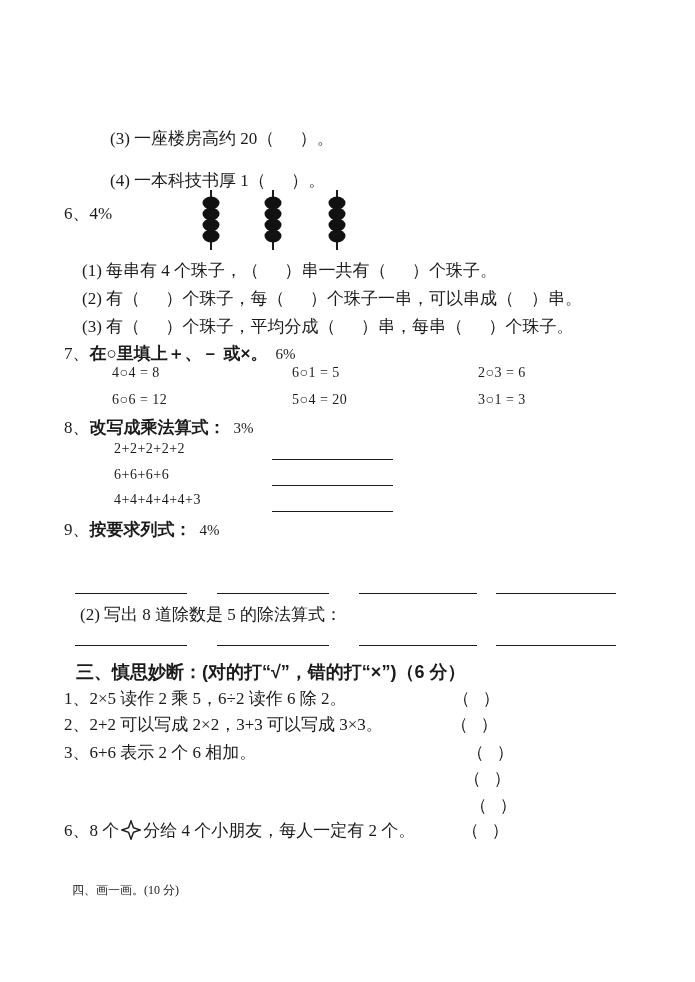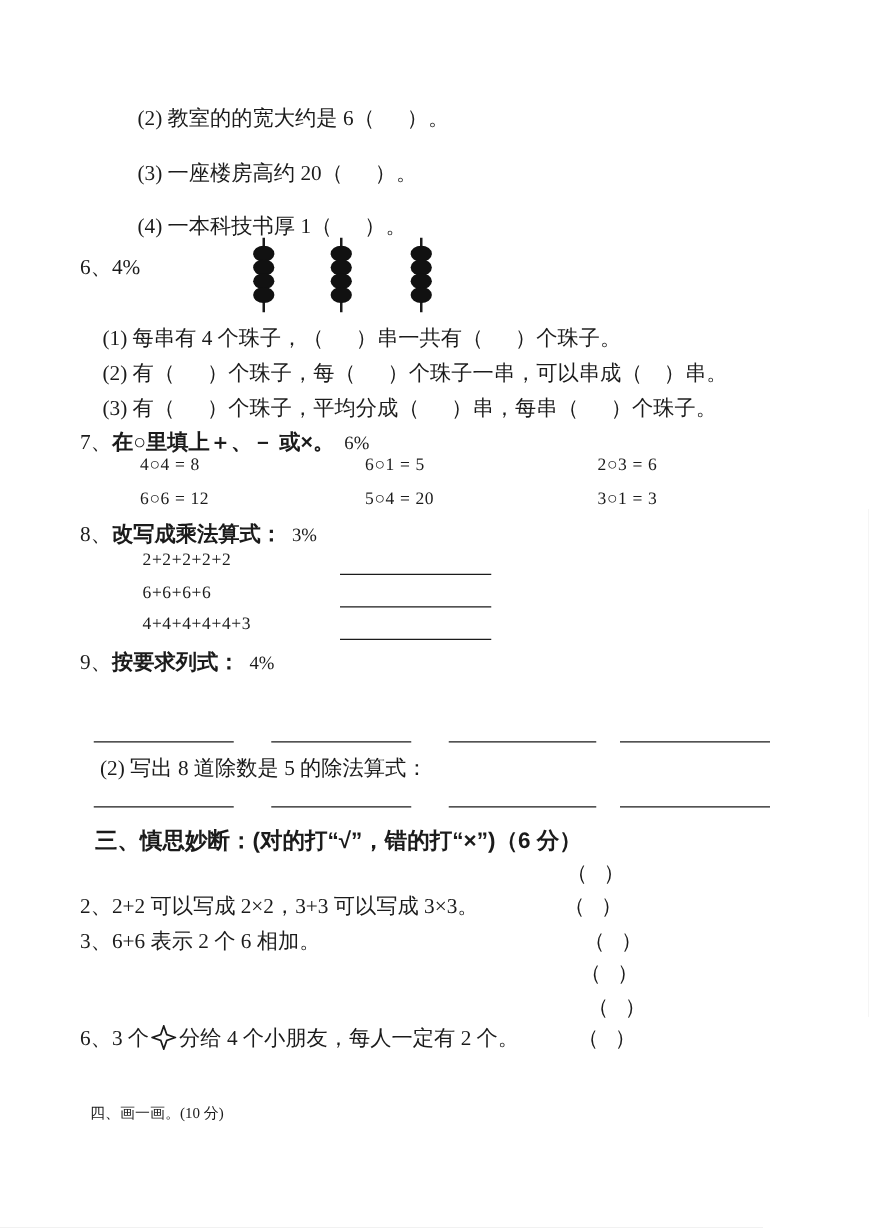--- a/index.html
+++ b/index.html
@@ -17,21 +17,20 @@
   .blank { position:absolute; height:0; border-bottom:1.6px solid #1b1b1b; }
   .paren { position:absolute; white-space:nowrap; }
   .bead-svg { position:absolute; }
   .star { display:inline-block; vertical-align:-4px; margin:0 2px; }
 </style>
 </head>
 <body>
 
 <div class="page">
 
-  <div class="row" style="left:110px; top:84px">(2) 教室的的宽大约是 6（&nbsp;&nbsp;&nbsp;&nbsp;&nbsp;&nbsp;）。</div>
   <div class="row" style="left:110px; top:128px">(3) 一座楼房高约 20（&nbsp;&nbsp;&nbsp;&nbsp;&nbsp;&nbsp;）。</div>
   <div class="row" style="left:110px; top:170px">(4) 一本科技书厚 1（&nbsp;&nbsp;&nbsp;&nbsp;&nbsp;&nbsp;）。</div>
 
   <div class="row" style="left:64px; top:203px">
     <span>6、</span><span>4%</span>
   </div>
 
   <svg class="bead-svg" style="left:199px; top:190px" width="24" height="60" viewBox="0 0 24 60">
     <line x1="12" y1="0" x2="12" y2="60" stroke="#1b1b1b" stroke-width="2"></line>
     <ellipse cx="12" cy="13" rx="8.5" ry="6.4" fill="#111"></ellipse>
@@ -86,34 +85,35 @@
   <div class="blank" style="left:359px; top:593px; width:118px"></div>
   <div class="blank" style="left:496px; top:593px; width:120px"></div>
   <div class="row" style="left:80px; top:604px">(2) 写出 8 道除数是 5 的除法算式：</div>
   <div class="blank" style="left:75px;  top:645px; width:112px"></div>
   <div class="blank" style="left:217px; top:645px; width:112px"></div>
   <div class="blank" style="left:359px; top:645px; width:118px"></div>
   <div class="blank" style="left:496px; top:645px; width:120px"></div>
 
   <div class="row hd" style="left:76px; top:660px; font-size:18px">三、慎思妙断：(对的打“√”，错的打“×”)（6 分）</div>
 
+  <div class="row" style="left:64px; top:688px">1、2×5 读作 2 乘 5，6÷2 读作 6 除 2。</div>
   <span class="paren" style="left:453px; top:688px">（&nbsp;&nbsp;&nbsp;）</span>
 
   <div class="row" style="left:64px; top:714px">2、2+2 可以写成 2×2，3+3 可以写成 3×3。</div>
   <span class="paren" style="left:451px; top:714px">（&nbsp;&nbsp;&nbsp;）</span>
 
   <div class="row" style="left:64px; top:742px">3、6+6 表示 2 个 6 相加。</div>
   <span class="paren" style="left:467px; top:742px">（&nbsp;&nbsp;&nbsp;）</span>
 
   <span class="paren" style="left:464px; top:768px">（&nbsp;&nbsp;&nbsp;）</span>
 
   <span class="paren" style="left:470px; top:795px">（&nbsp;&nbsp;&nbsp;）</span>
 
   <div class="row" style="left:64px; top:820px">
-    <span>6、3 个</span><svg class="star" width="20" height="20" viewBox="0 0 20 20">
+    <span>6、8 个</span><svg class="star" width="20" height="20" viewBox="0 0 20 20">
         <polygon points="10,0.8 12.4,7.6 19.2,10 12.4,12.4 10,19.2 7.6,12.4 0.8,10 7.6,7.6" fill="#ffffff" stroke="#1b1b1b" stroke-width="1.4"></polygon>
       </svg><span>分给 4 个小朋友，每人一定有 2 个。</span>
   </div>
   <span class="paren" style="left:462px; top:820px">（&nbsp;&nbsp;&nbsp;）</span>
 
   <div class="row" style="left:72px; top:882px; font-size:12px">四、画一画。(10 分)</div>
 
 </div>
 
 </body></html>

